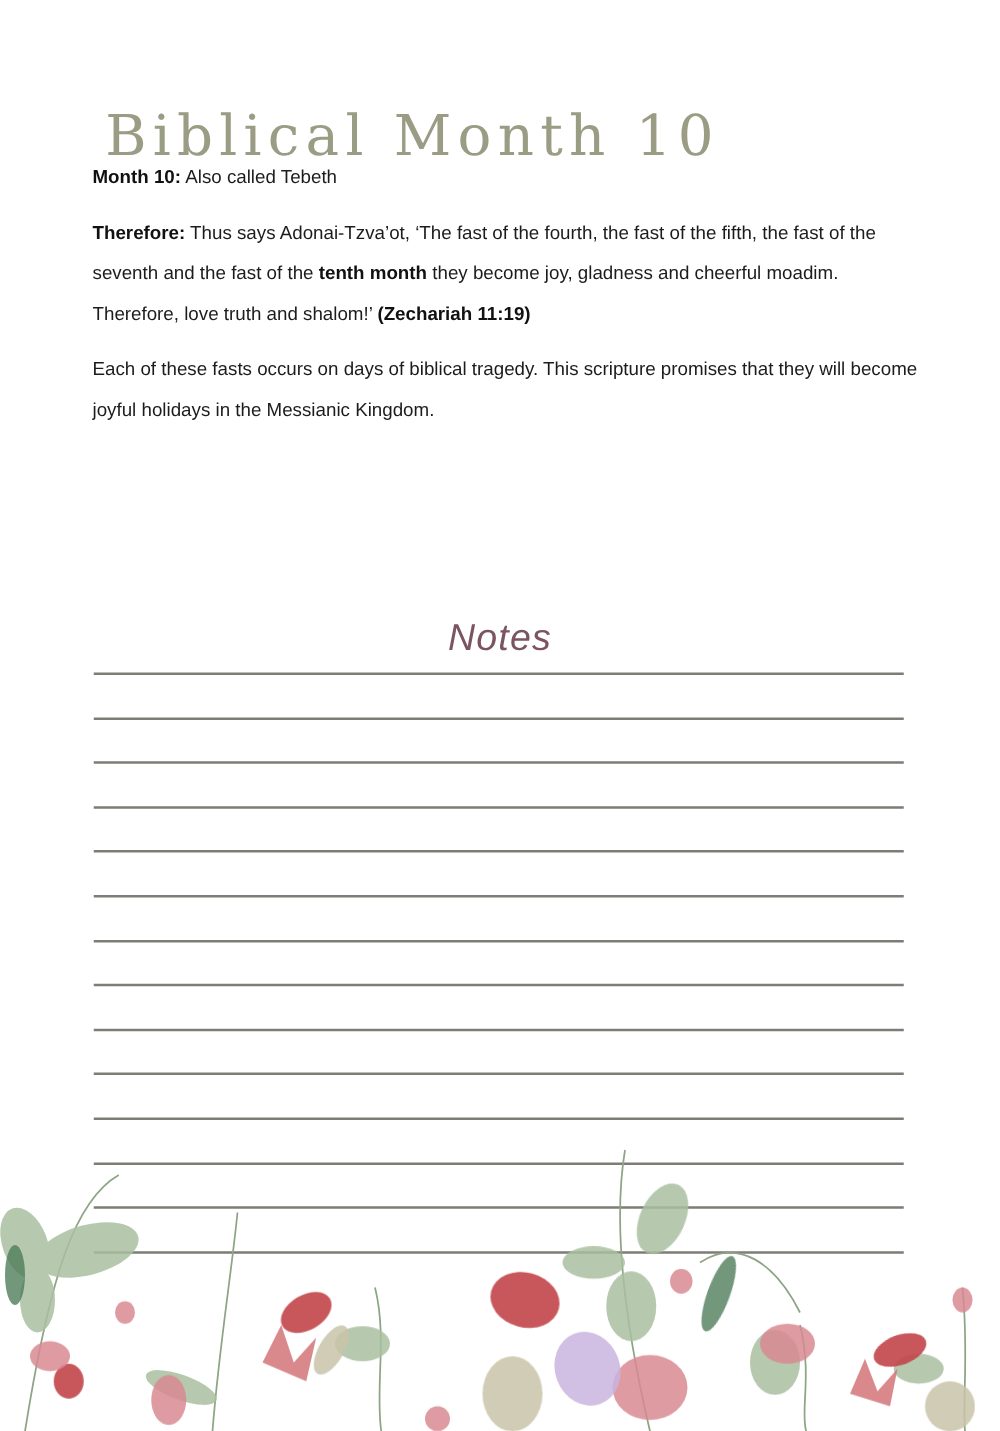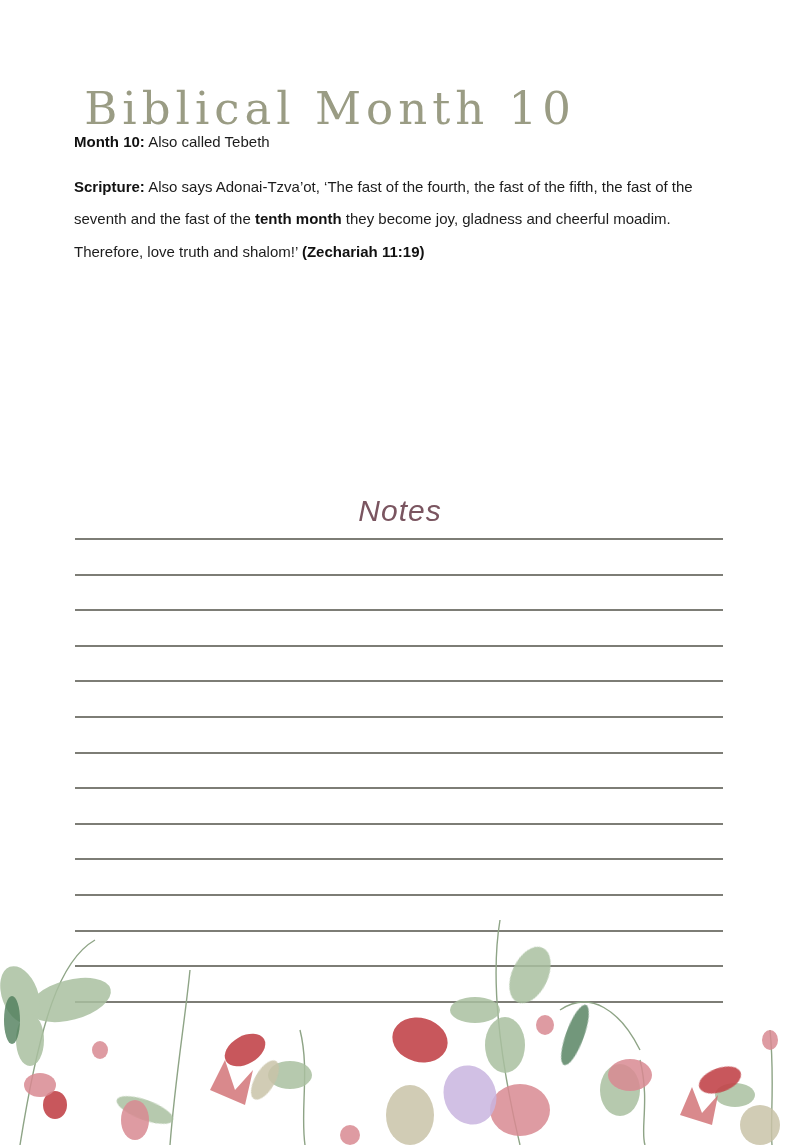--- a/index.html
+++ b/index.html
@@ -18,23 +18,24 @@
 <body>
 
 <h1 class="title">Biblical Month 10</h1>
 
 <div class="content">
   <p>
     <b>Month 10:</b><span> Also called Tebeth</span>
   </p>
   <div class="block-gap"></div>
   <p>
-    <b>Scripture:</b><span> Also says Adonai-Tzva’ot, ‘The fast of the fourth, the fast of the fifth, the fast of the seventh and the fast of the </span><b>tenth month</b><span> they become joy, gladness and cheerful moadim. Therefore, love truth and shalom!’ </span><b>(Zechariah 11:19)</b>
+    <b>Therefore:</b><span> Thus says Adonai-Tzva’ot, ‘The fast of the fourth, the fast of the fifth, the fast of the seventh and the fast of the </span><b>tenth month</b><span> they become joy, gladness and cheerful moadim. Therefore, love truth and shalom!’ </span><b>(Zechariah 11:19)</b>
   </p>
   <div class="block-gap"></div>
+  <p>Each of these fasts occurs on days of biblical tragedy. This scripture promises that they will become joyful holidays in the Messianic Kingdom.</p>
 </div>
 
 <div class="notes-title">Notes</div>
 
 <div class="lines" id="lines">
     <div class="line" style="top: 0px;"></div>
     <div class="line" style="top: 35.6px;"></div>
     <div class="line" style="top: 71.2px;"></div>
     <div class="line" style="top: 106.8px;"></div>
     <div class="line" style="top: 142.4px;"></div>

